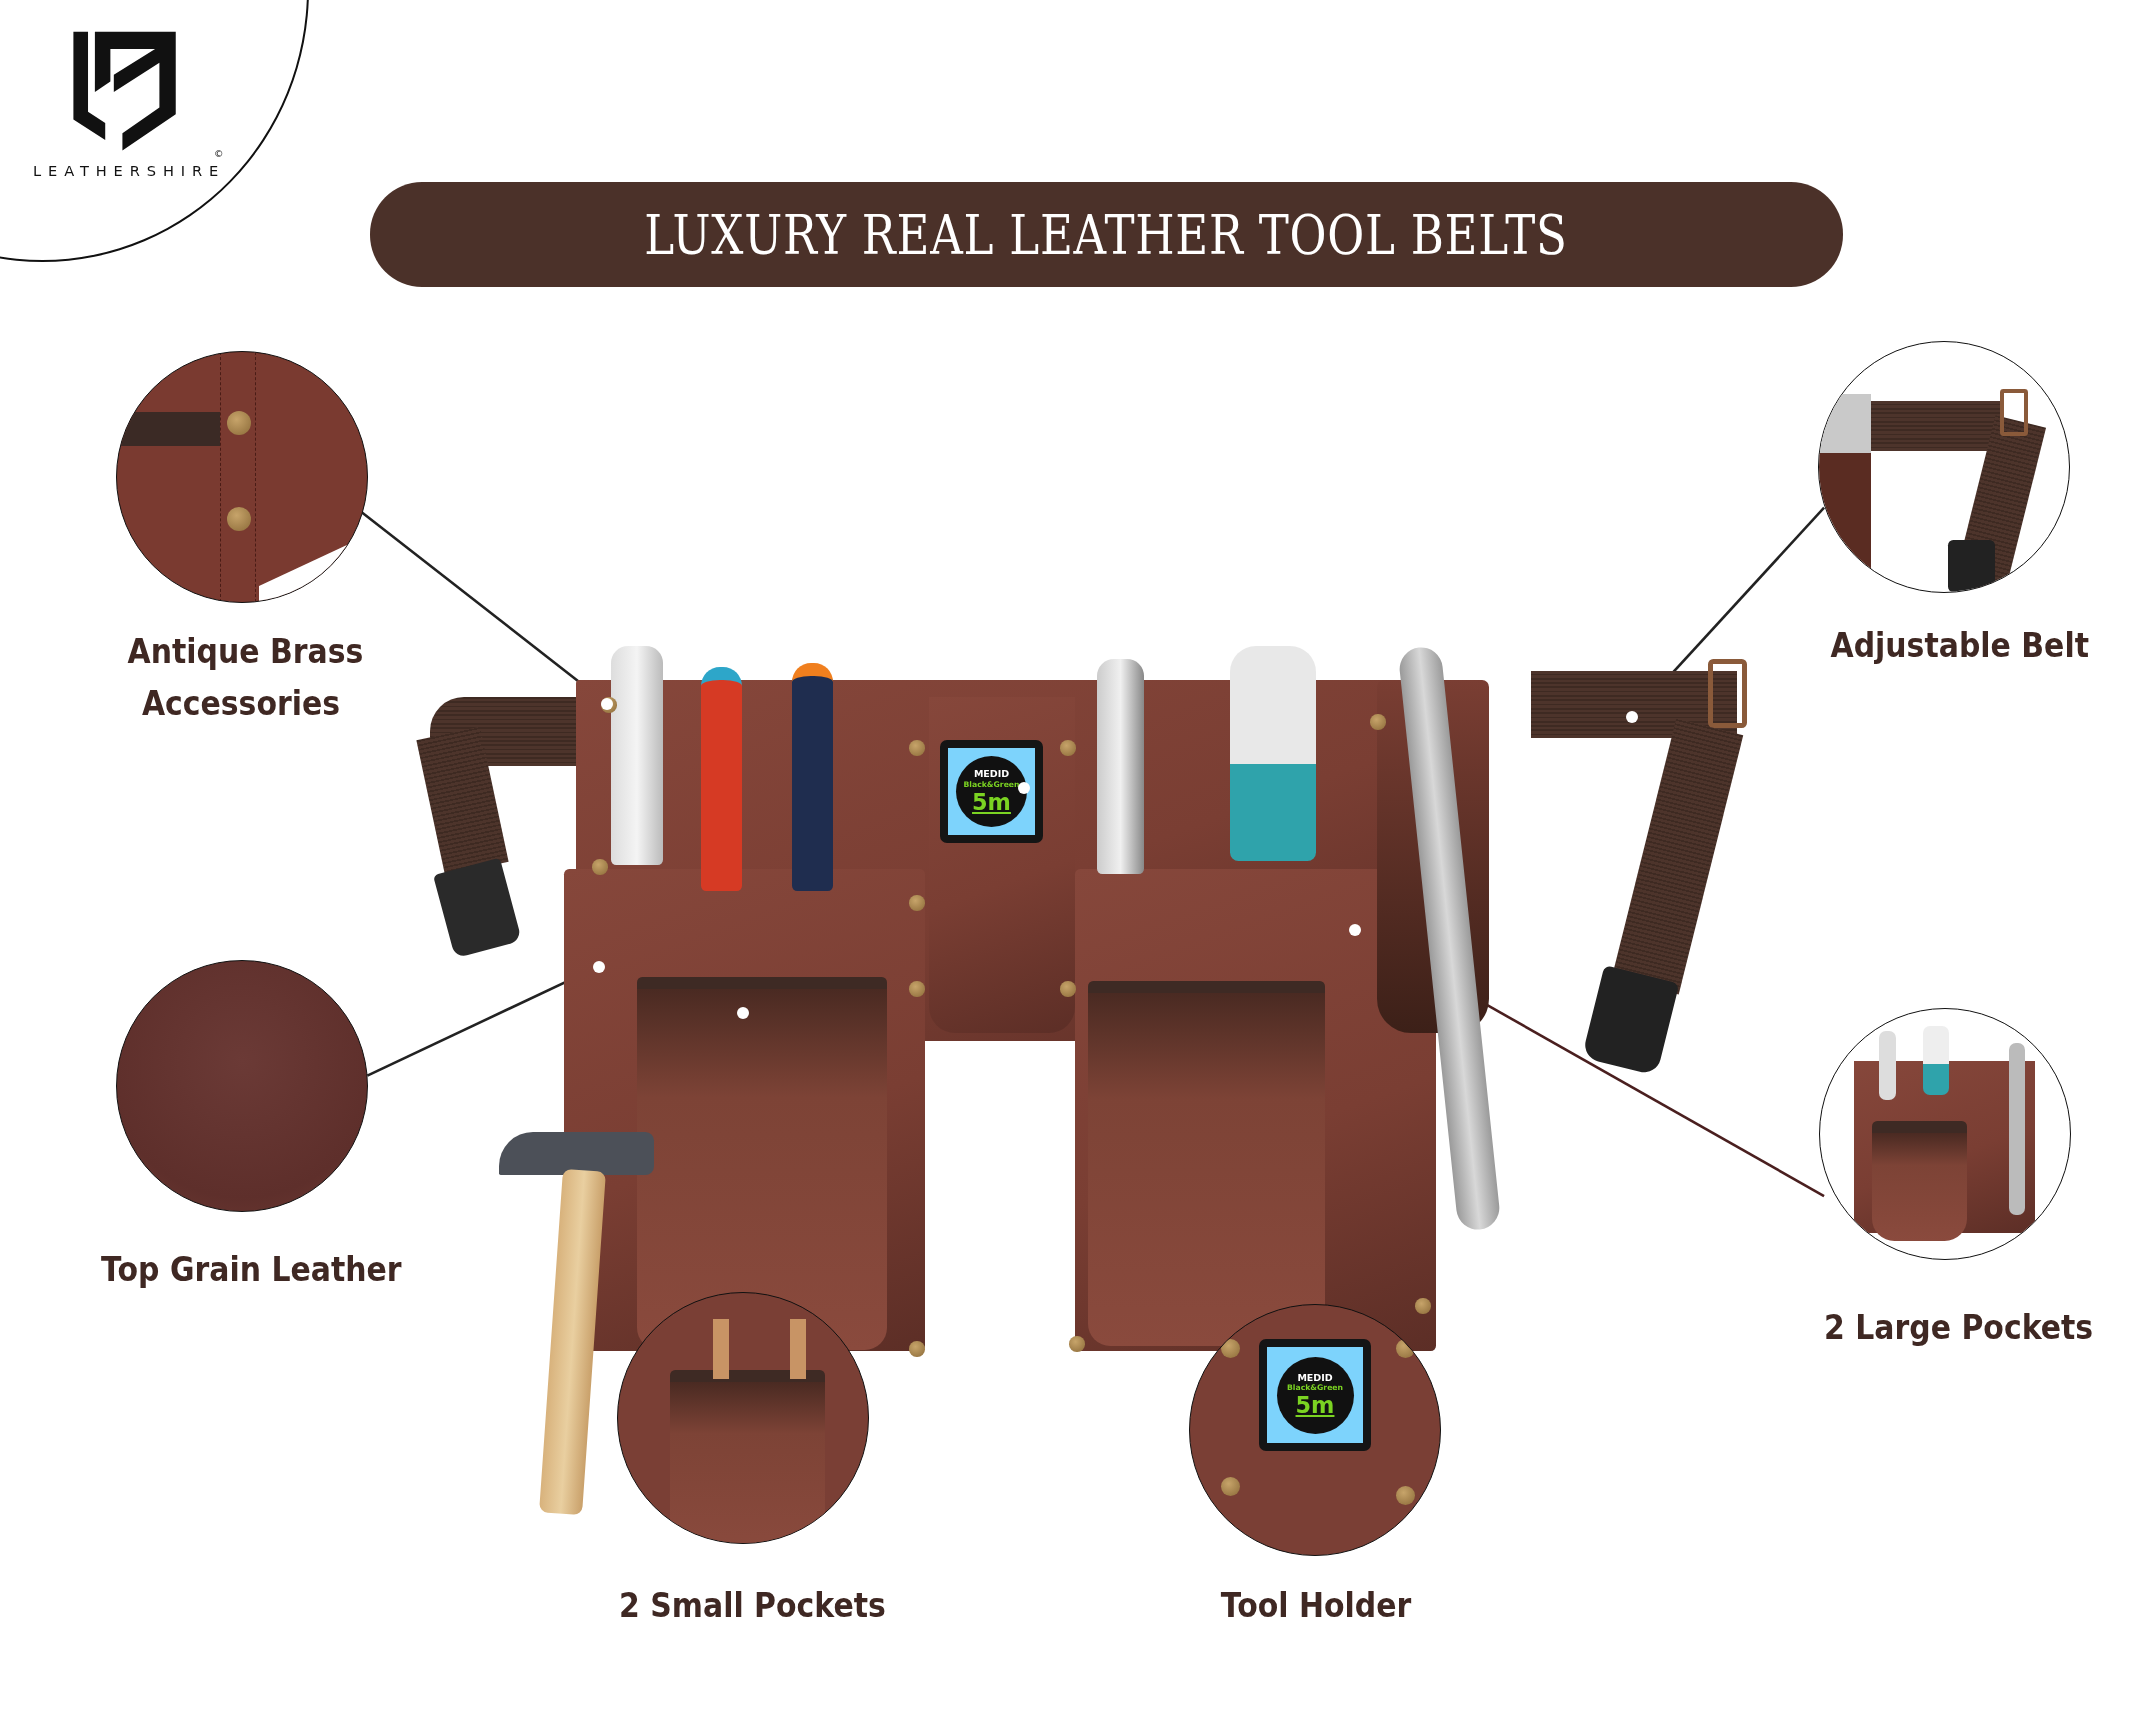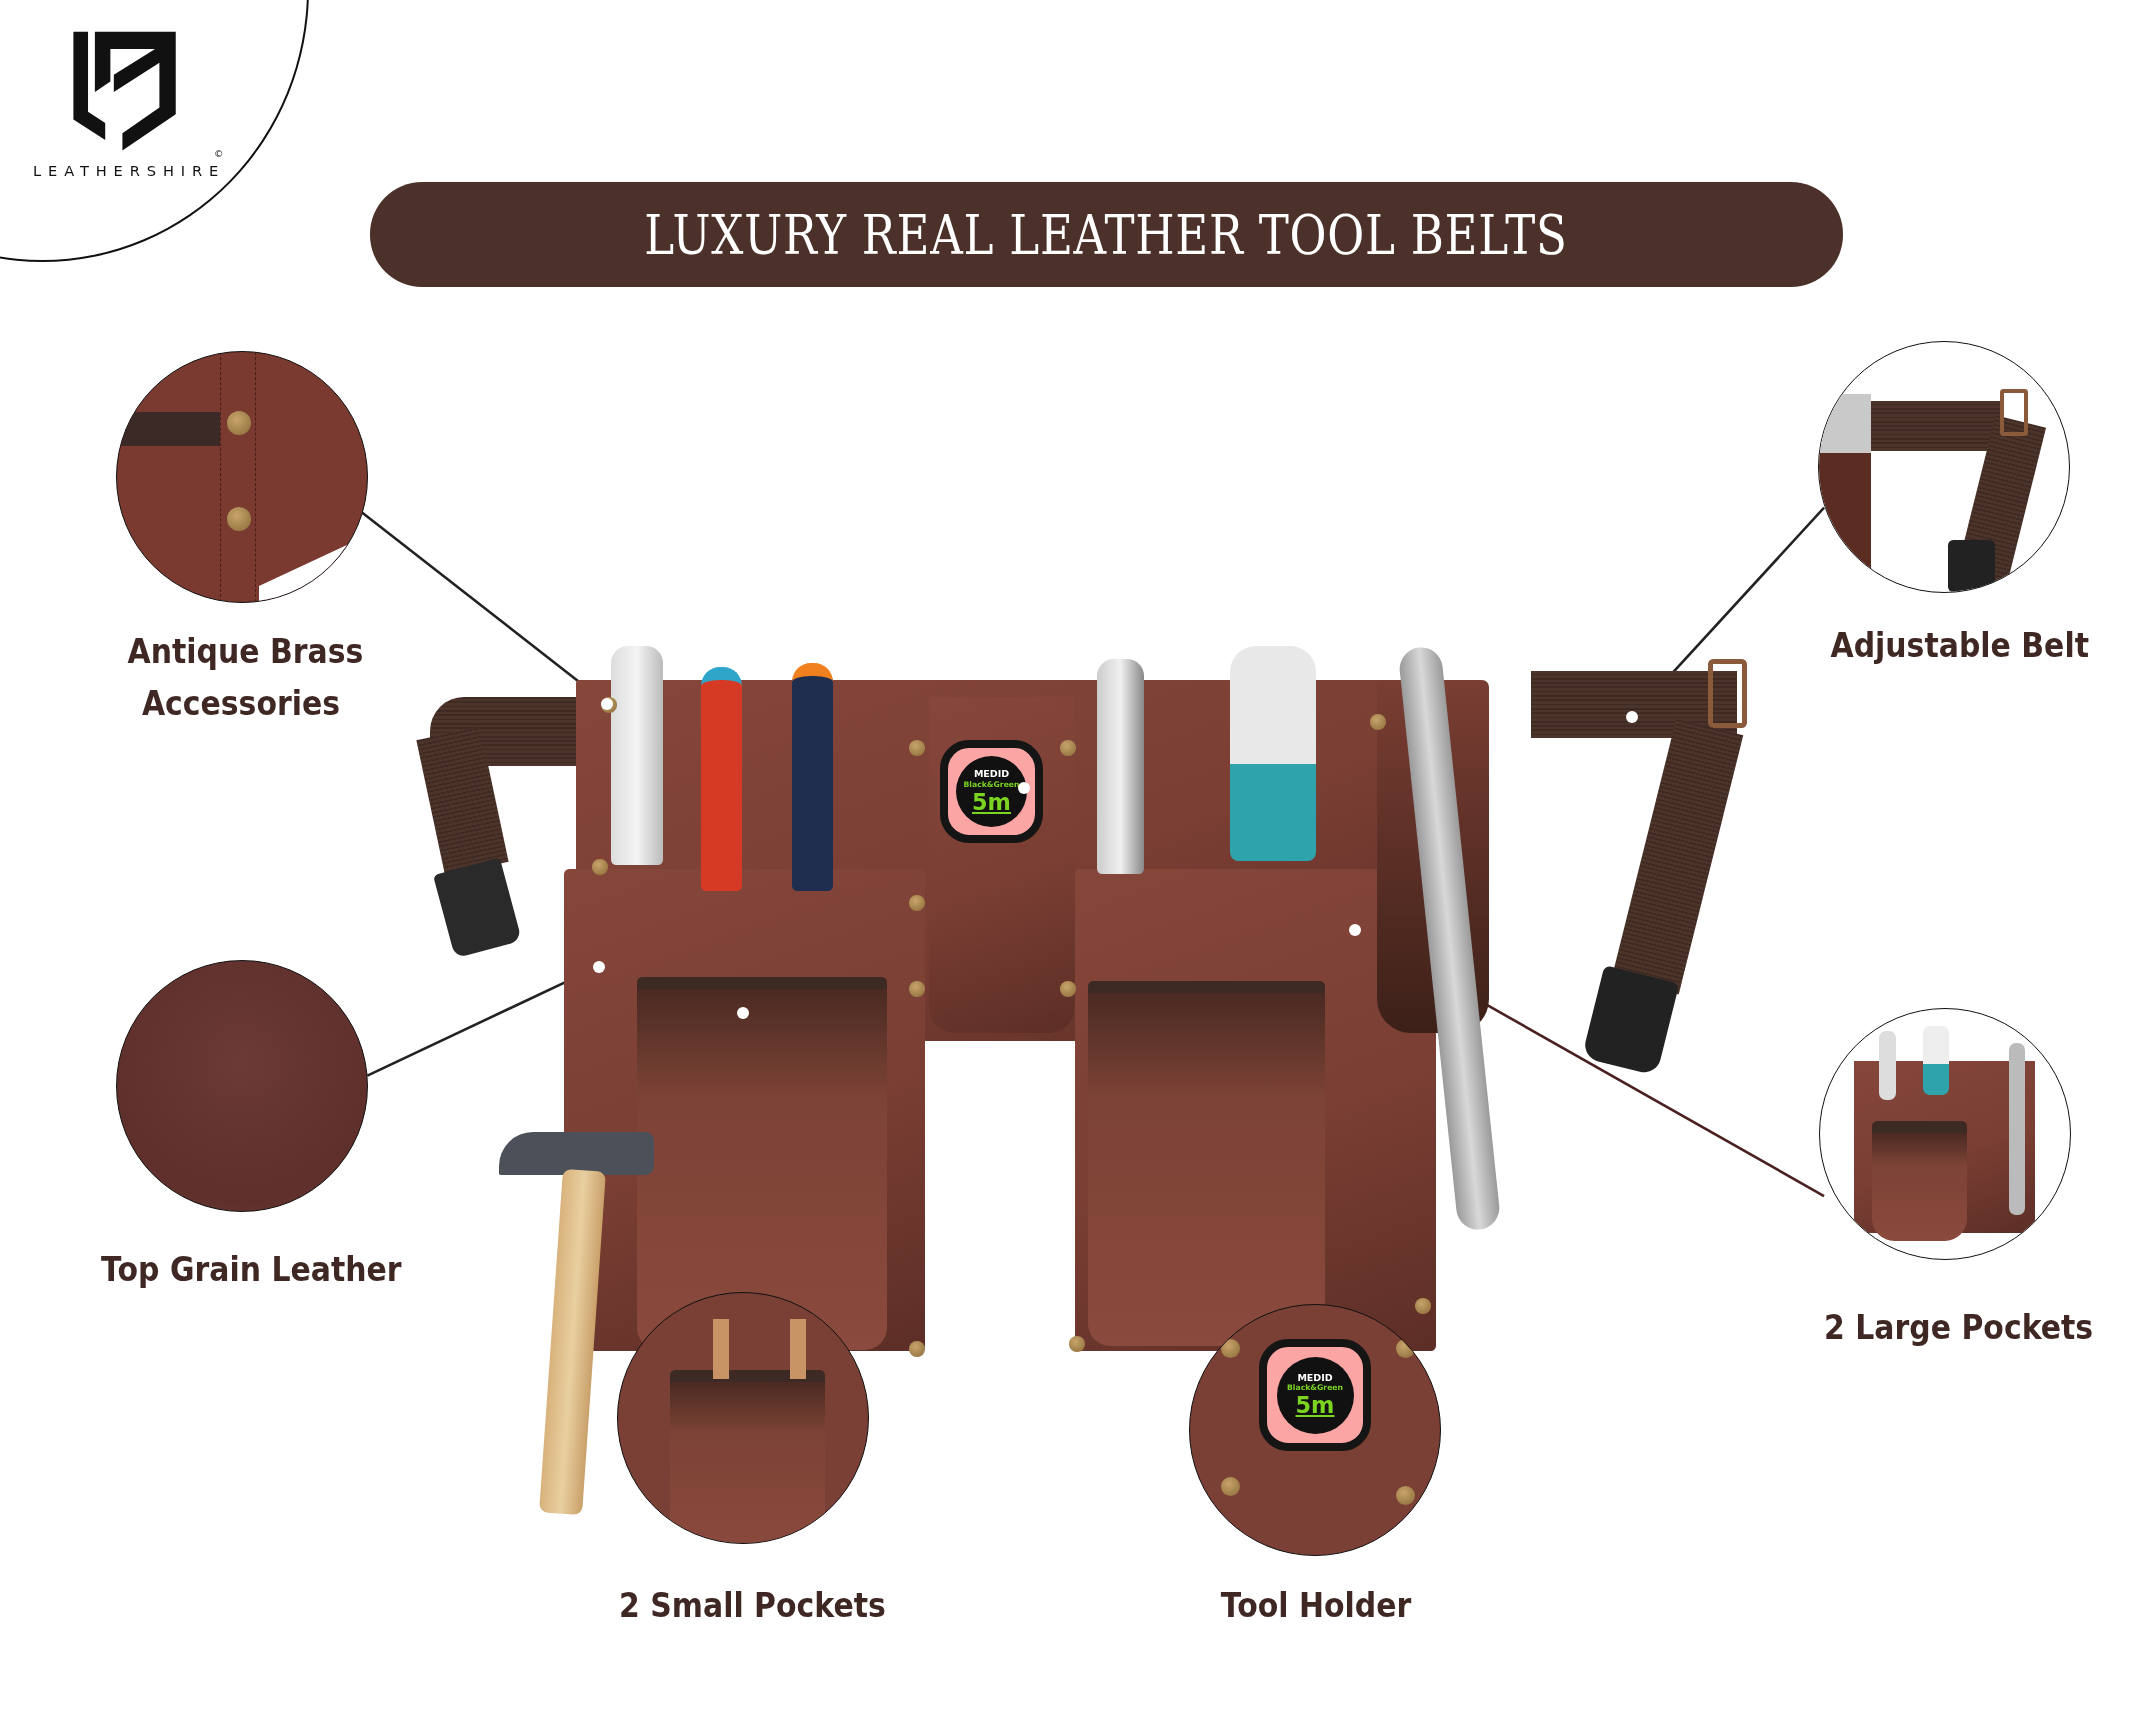--- a/index.html
+++ b/index.html
@@ -54,22 +54,22 @@
   }
   .pocket {
     background: linear-gradient(180deg, #4a2a22 0%, #7d4336 30%, #8a4a3d 100%);
     border-top: 12px solid #3e2a24; border-radius: 5.2px 5.2px 22.4px 22.4px;
   }
   .rivet {
     position: absolute; width: 15.5px; height: 15.5px; border-radius: 50%;
     background: radial-gradient(circle at 40% 35%, #c7a46a, #8b6a38);
   }
   .tape {
-    position: absolute; width: 103px; height: 103px; border-radius: 29px;
-    background: #fca5a5; border: 8.6px solid #151515; box-sizing: border-box;
+    position: absolute; width: 103px; height: 103px; border-radius: 7px;
+    background: #7dd3fc; border: 8.6px solid #151515; box-sizing: border-box;
     display: flex; flex-direction: column; align-items: center; justify-content: center;
   }
   .tape-face {
     width: 71px; height: 71px; border-radius: 50%; background: #111;
     display: flex; flex-direction: column; align-items: center; justify-content: center;
   }
   .tape-brand { color: #fff; font-size: 9.5px; font-weight: 700; line-height: 10.3px; }
   .tape-model { color: #7bd322; font-size: 7.7px; font-weight: 700; line-height: 10.3px; }
   .tape-size { color: #7bd322; font-size: 22.4px; font-weight: 700; line-height: 24px; text-decoration: underline; }
 

